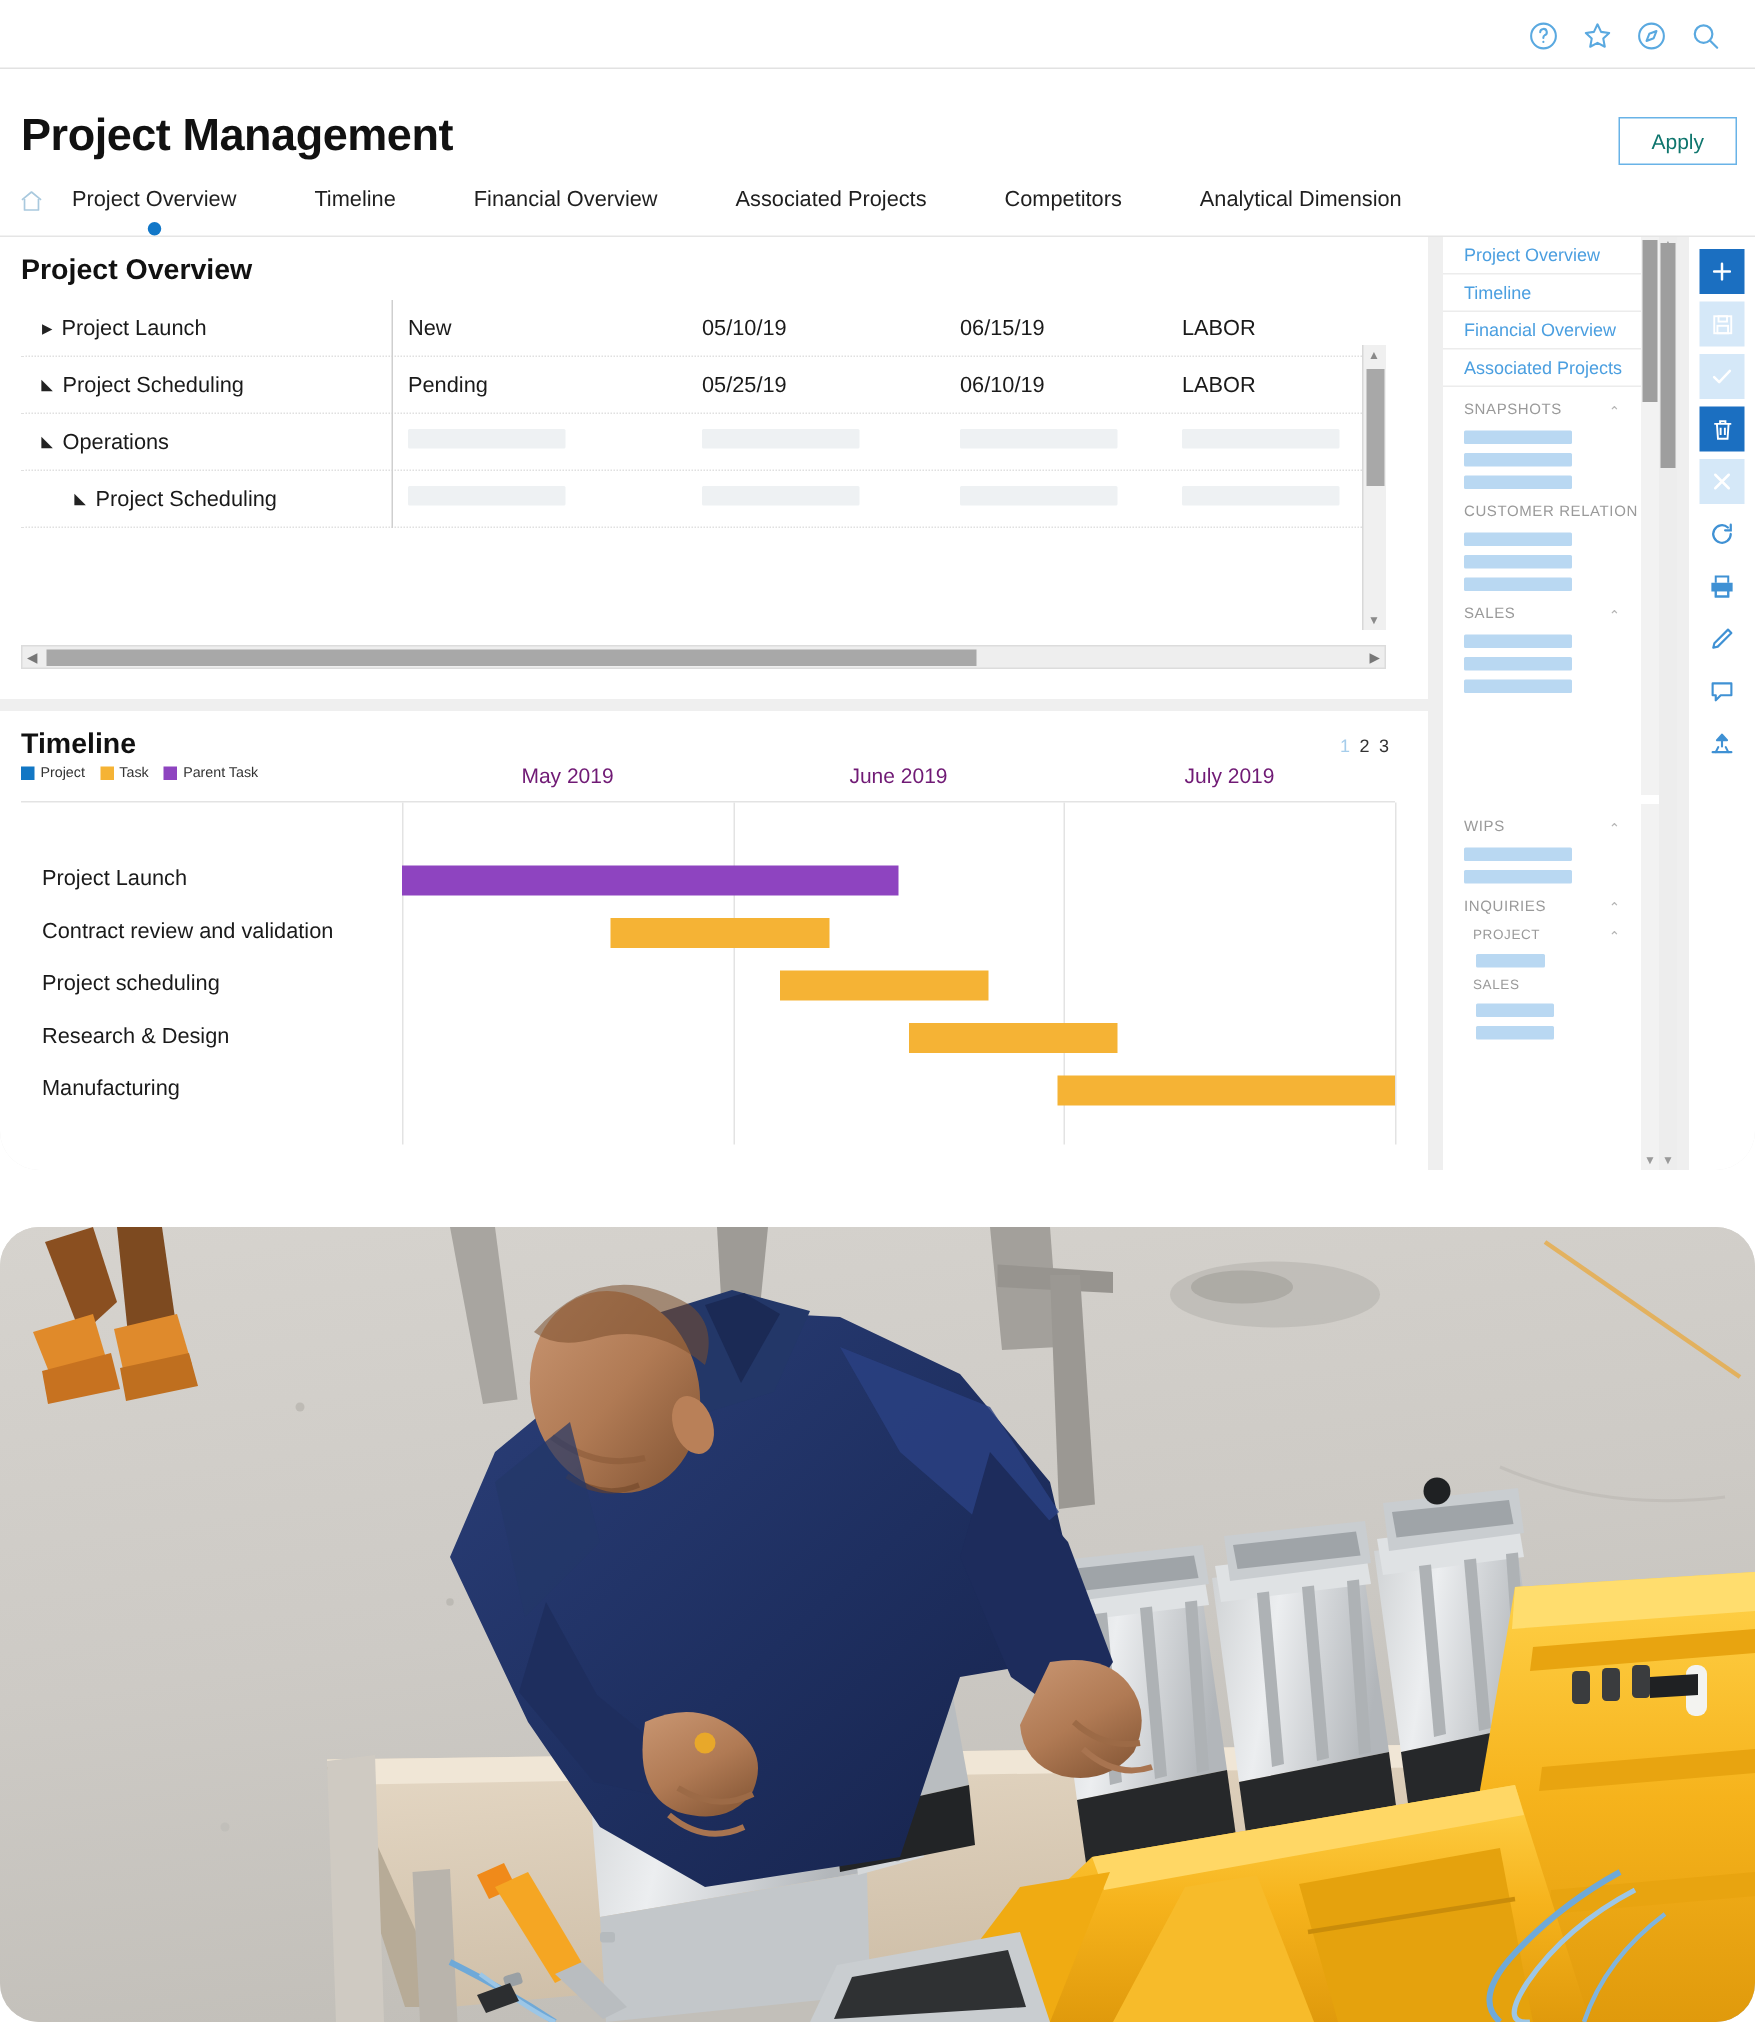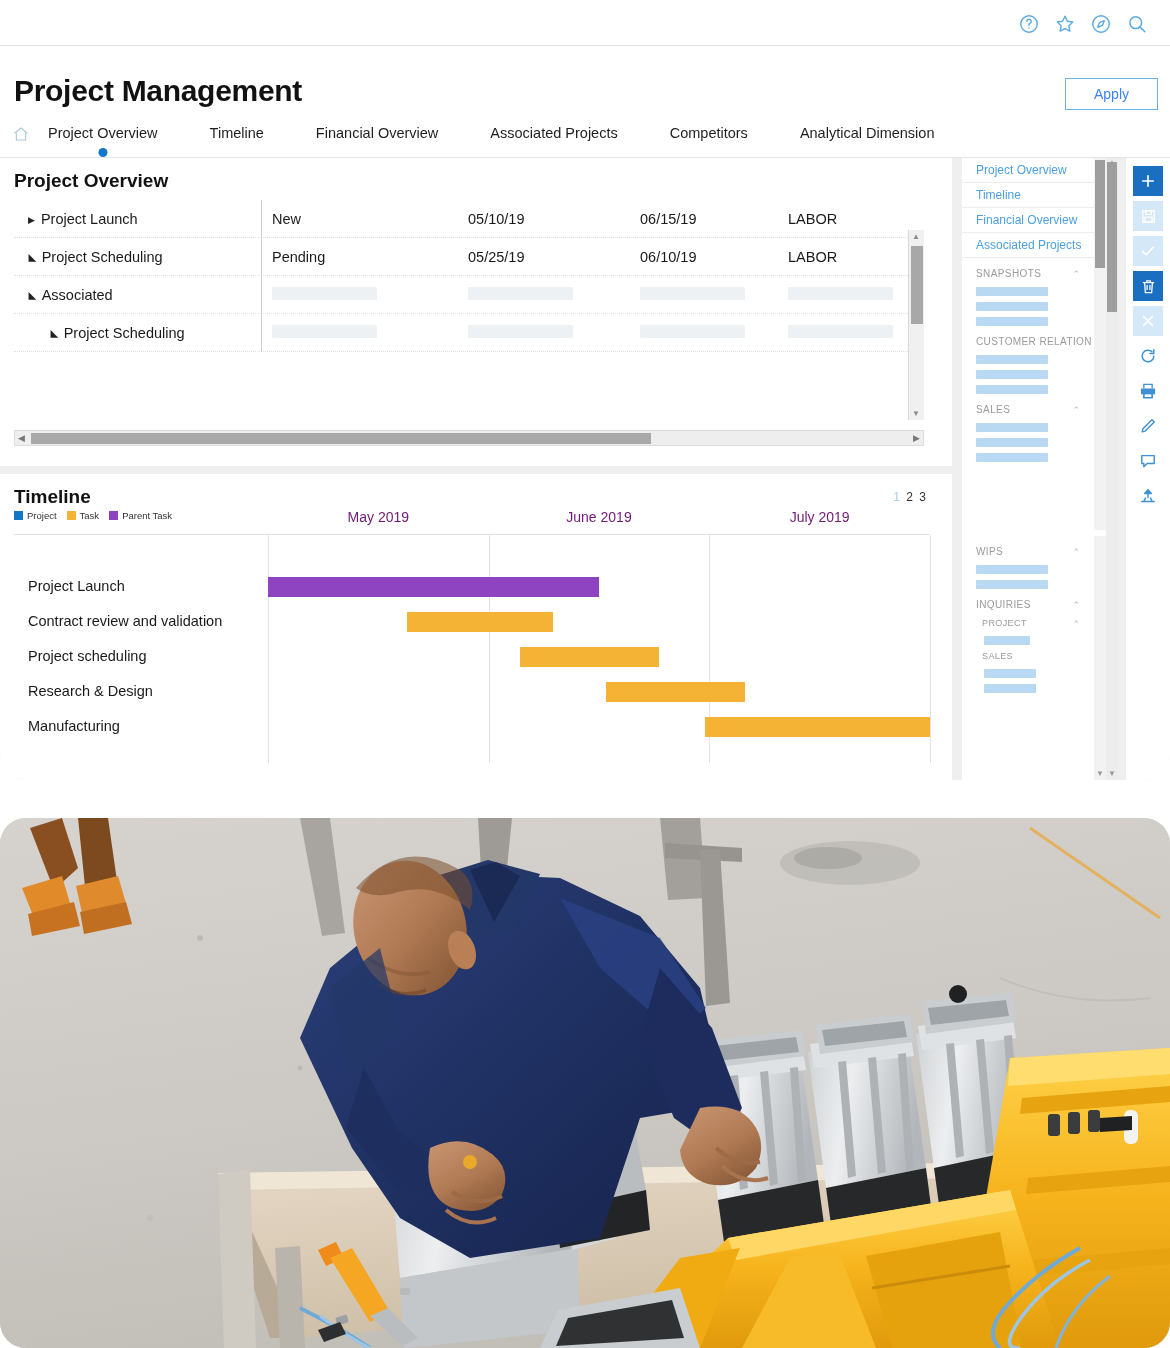--- a/index.html
+++ b/index.html
@@ -38,24 +38,24 @@
     position: absolute; left: 0; top: 46px;
     width: 1170px; height: 75px;
     background: #fff;
   }
   .page-title {
     position: absolute; left: 14px; top: 28px;
     font-size: 30px; font-weight: bold; color: #111; letter-spacing: -0.3px;
   }
   .apply-btn {
     position: absolute; right: 12px; top: 32px;
-    width: 93px; height: 32px;
+    width: 79px; height: 32px;
     border: 1px solid #69b3e7;
     background: #fff;
-    color: #3b82f6;
+    color: #0f766e;
     font-size: 14px;
     font-family: "Liberation Sans", sans-serif;
     cursor: pointer;
     display: flex; align-items: center; justify-content: center;
   }
 
   
   .tab-bar {
     position: absolute; left: 0; top: 124px;
     width: 1170px; height: 34px;
@@ -337,21 +337,21 @@
                 <div class="td c4">LABOR</div>
               </div>
               <div class="trow">
                 <div class="td c0" style="padding-left: 14px;"><span class="tri" style="font-size: 10px; transform: rotate(-90deg); display: inline-block;">◤</span><span>Project Scheduling</span></div>
                 <div class="td c1">Pending</div>
                 <div class="td c2">05/25/19</div>
                 <div class="td c3">06/10/19</div>
                 <div class="td c4">LABOR</div>
               </div>
               <div class="trow">
-                <div class="td c0" style="padding-left: 14px;"><span class="tri" style="font-size: 10px; transform: rotate(-90deg); display: inline-block;">◤</span><span>Associated</span></div>
+                <div class="td c0" style="padding-left: 14px;"><span class="tri" style="font-size: 10px; transform: rotate(-90deg); display: inline-block;">◤</span><span>Operations</span></div>
                 <div class="td c1"><span class="ghost"></span></div>
                 <div class="td c2"><span class="ghost"></span></div>
                 <div class="td c3"><span class="ghost"></span></div>
                 <div class="td c4"><span class="ghost"></span></div>
               </div>
               <div class="trow">
                 <div class="td c0" style="padding-left: 36px;"><span class="tri" style="font-size: 10px; transform: rotate(-90deg); display: inline-block;">◤</span><span>Project Scheduling</span></div>
                 <div class="td c1"><span class="ghost"></span></div>
                 <div class="td c2"><span class="ghost"></span></div>
                 <div class="td c3"><span class="ghost"></span></div>

